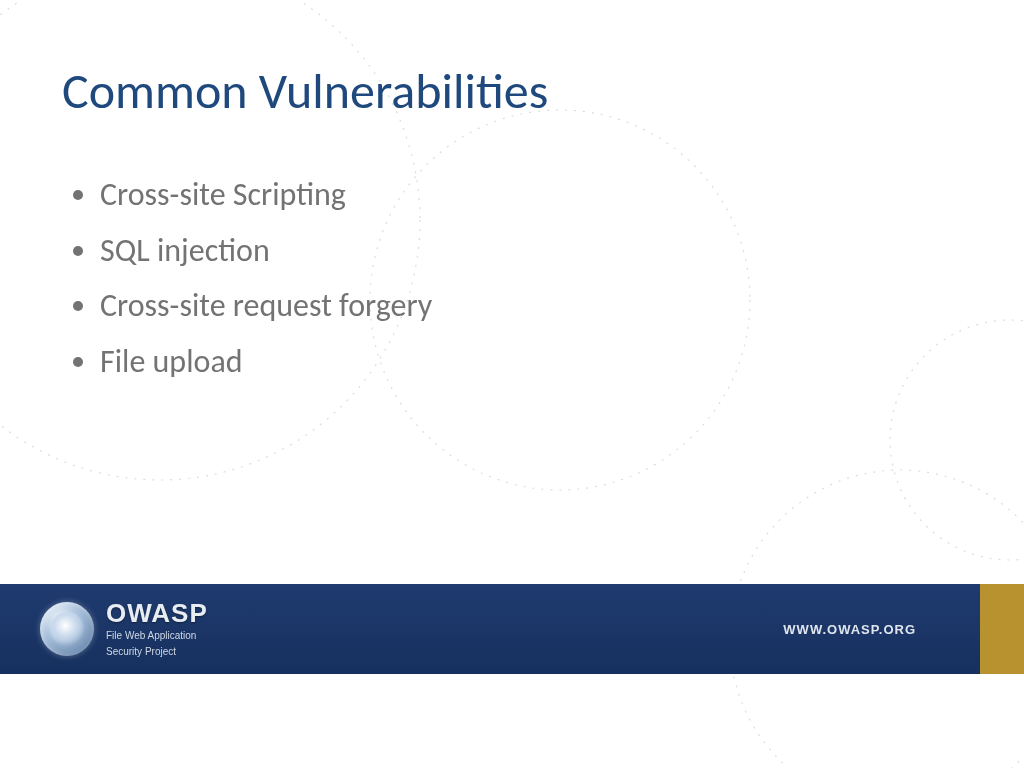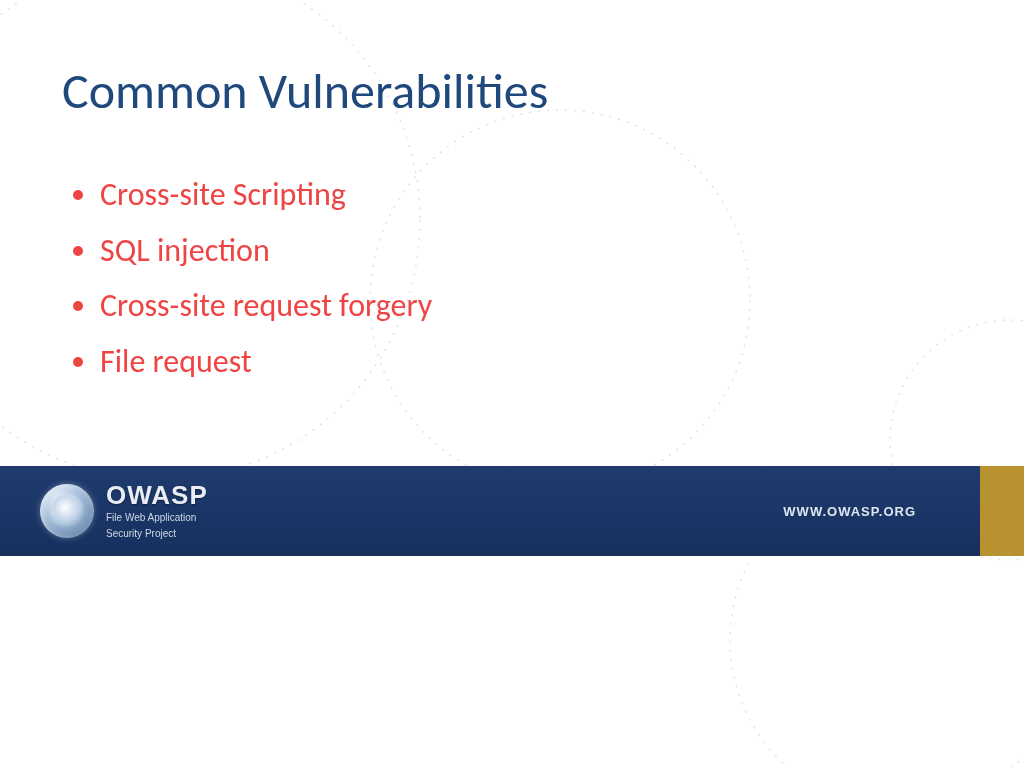--- a/index.html
+++ b/index.html
@@ -1,20 +1,20 @@
 <!DOCTYPE html>
 <html><head>
 <meta charset="utf-8">
 <style>
   * { margin: 0; padding: 0; box-sizing: border-box; }
   html, body { width: 1024px; height: 768px; overflow: hidden; font-family: Calibri, "Segoe UI", Arial, sans-serif; background: #ffffff; }
   .slide {
     position: relative;
     width: 1024px;
-    height: 556px;
+    height: 674px;
     background: #ffffff;
   }
   .bg-circles {
     position: absolute;
     inset: 0;
     pointer-events: none;
   }
   .title {
     position: absolute;
     left: 62px;
@@ -26,21 +26,21 @@
   .bullets {
     position: absolute;
     left: 100px;
     top: 170px;
     list-style: disc;
     color: #000;
   }
   .bullets li {
     font-size: 32px;
     line-height: 1.55;
-    color: #ef4444;
+    color: #737373;
     margin-bottom: 6px;
   }
   .footer {
     position: absolute;
     left: 0;
     bottom: 0;
     width: 1024px;
     height: 90px;
     display: flex;
   }
@@ -123,21 +123,21 @@
     <circle cx="1010" cy="440" r="120" fill="none" stroke="#d7dde4" stroke-width="1.2" stroke-dasharray="2 7"></circle>
     <circle cx="900" cy="640" r="170" fill="none" stroke="#d7dde4" stroke-width="1.2" stroke-dasharray="2 7"></circle>
   </svg>
 
   <h1 class="title">Common Vulnerabilities</h1>
 
   <ul class="bullets">
     <li>Cross-site Scripting</li>
     <li>SQL injection</li>
     <li>Cross-site request forgery</li>
-    <li>File request</li>
+    <li>File upload</li>
   </ul>
 
   <div class="footer">
     <div class="footer-left">
       <div class="logo-wrap">
         <div class="logo-icon"></div>
         <div class="logo-text-block">
           <span class="logo-main">OWASP</span>
           <span class="logo-sub">File Web Application</span>
           <span class="logo-sub">Security Project</span>

